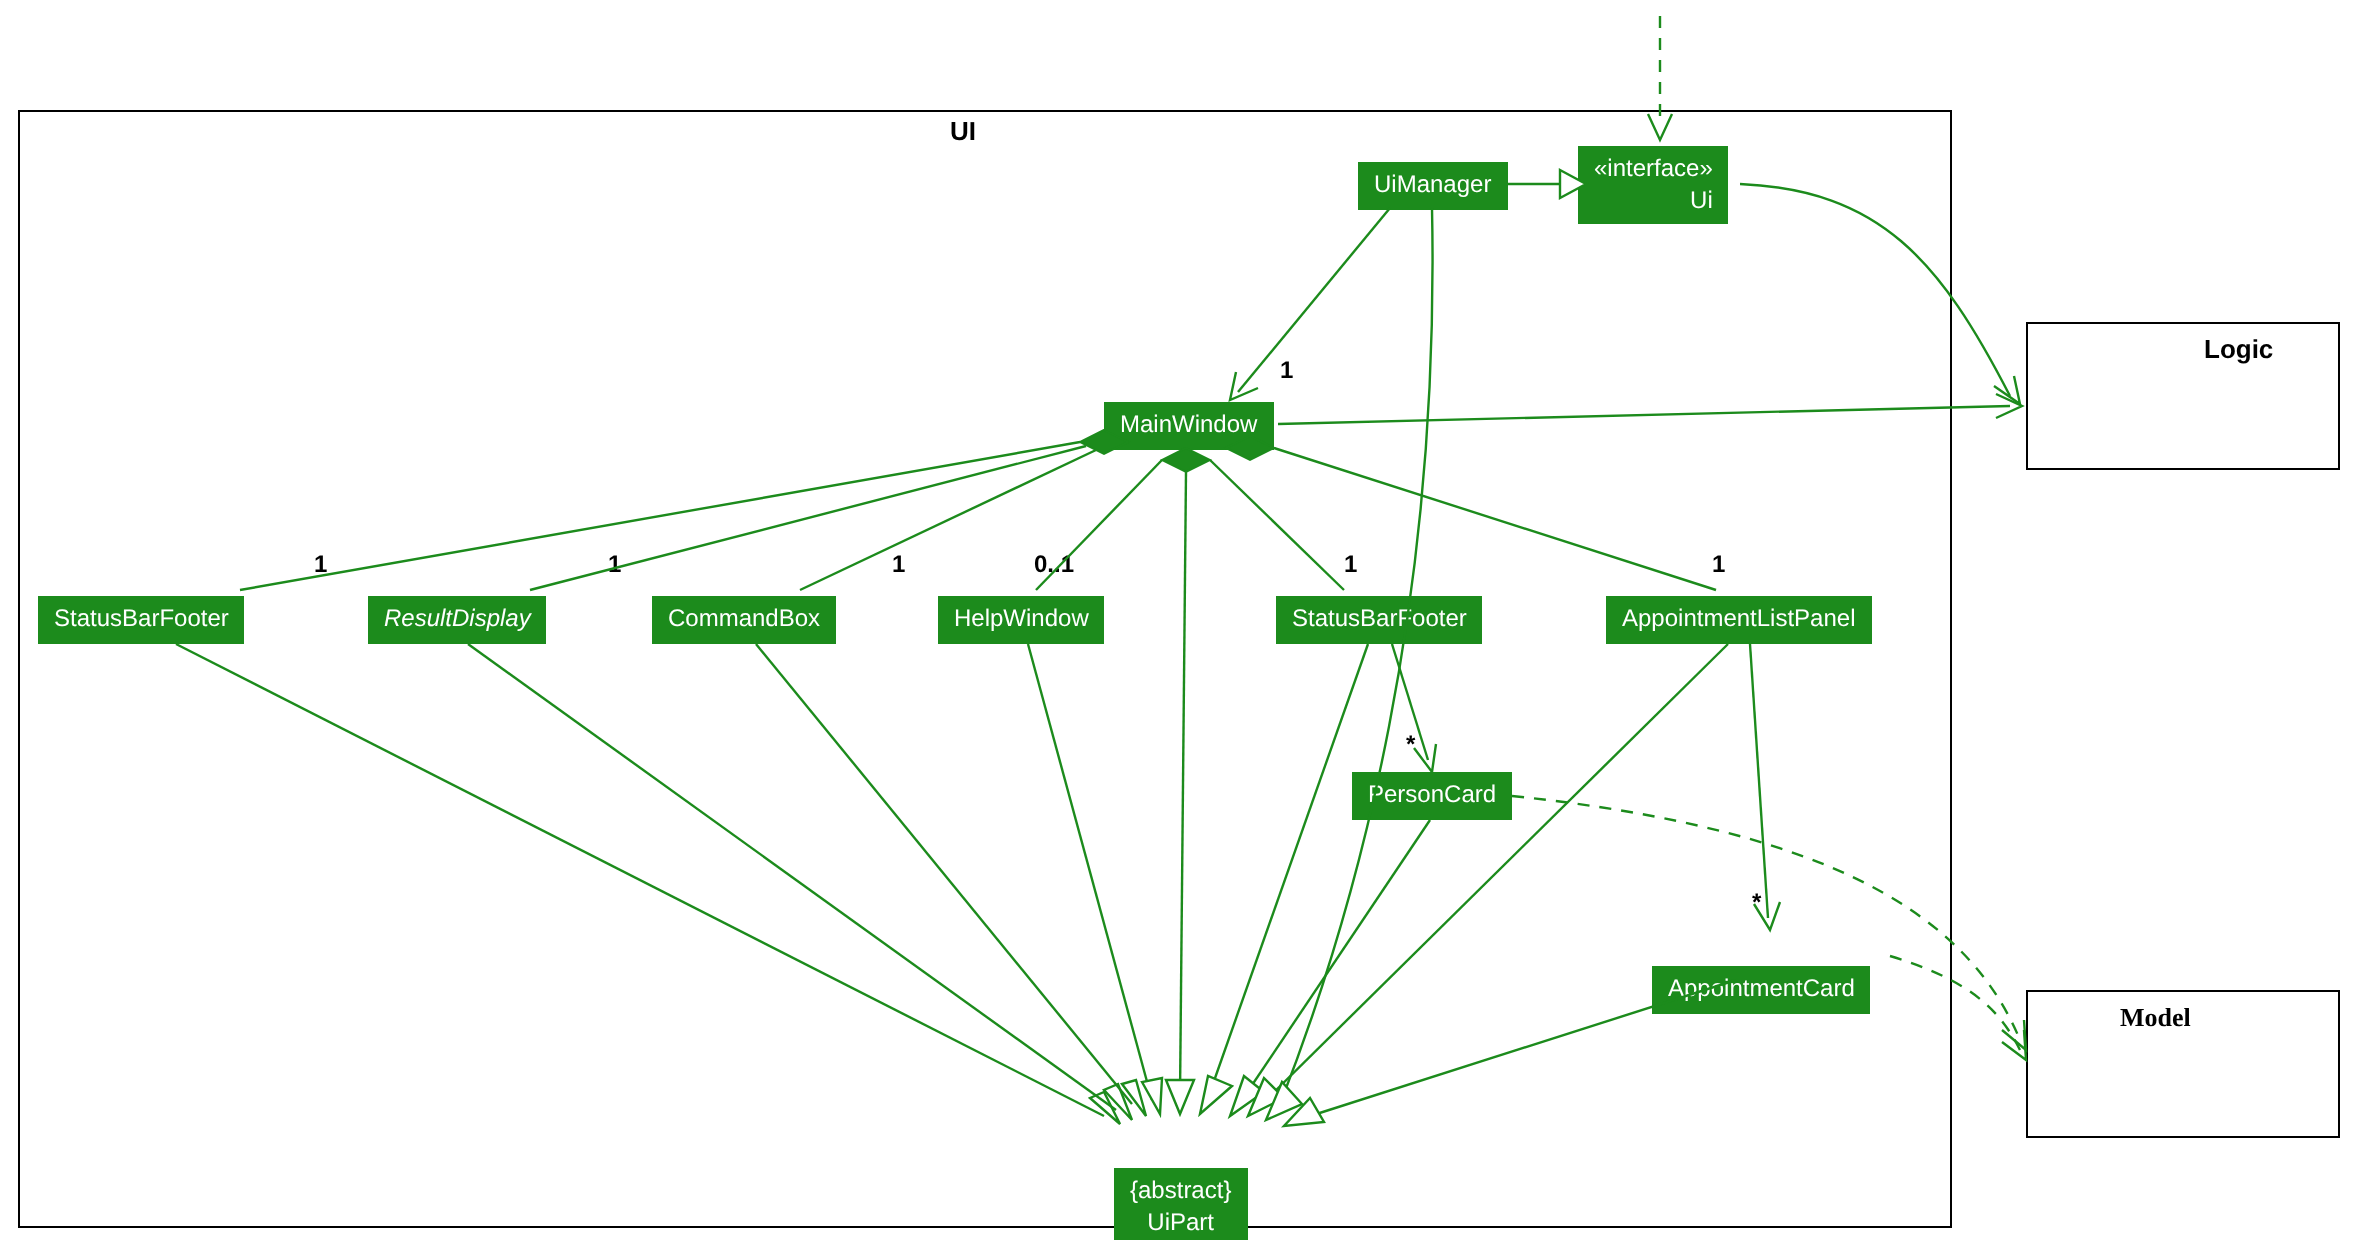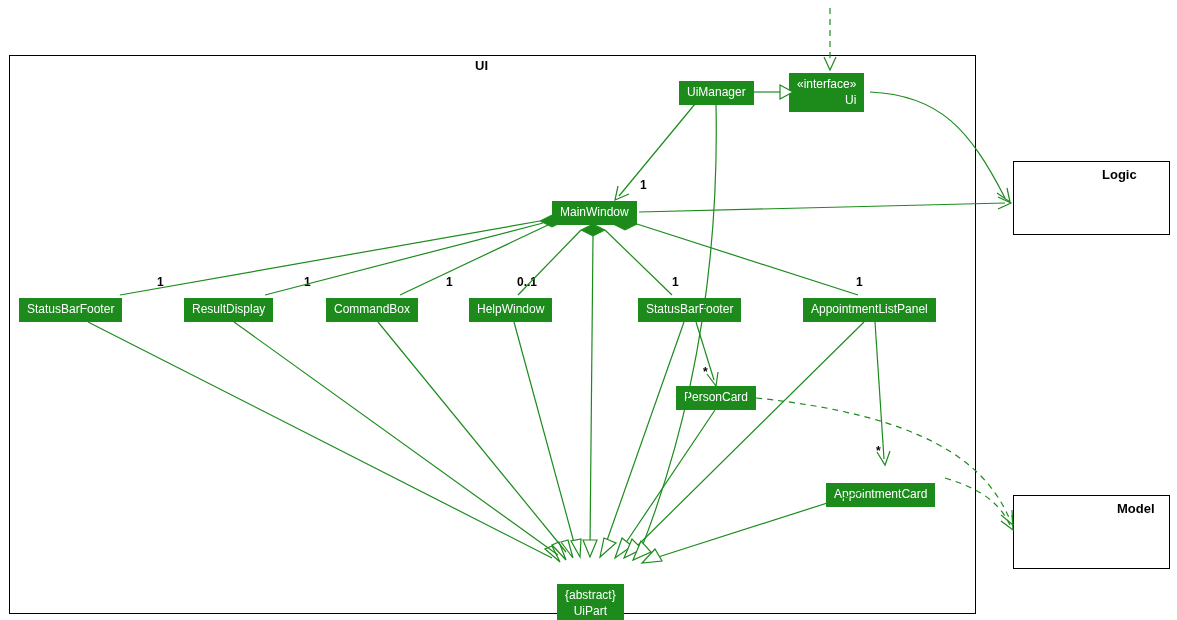--- a/index.html
+++ b/index.html
@@ -74,28 +74,28 @@
 </head>
 <body>
 
 <div class="package-box" style="left:9px; top:55px; width:965px; height:557px;"></div>
 <div class="package-label" style="left:475px; top:58px;">UI</div>
 
 <div class="package-box" style="left:1013px; top:161px; width:155px; height:72px;"></div>
 <div class="package-label" style="left:1062px; top:167px;margin-left:40px;">Logic</div>
 
 <div class="package-box" style="left:1013px; top:495px; width:155px; height:72px;"></div>
-<div class="package-label" style="left:1117px; top:501px;">Model</div>
+<div class="package-label" style="left:1060px; top:501px;font-family:Liberation Serif, serif;">Model</div>
 
 <div class="class-box" style="left:679px; top:81px;">UiManager</div>
 <div class="class-box" style="left:789px; top:73px;text-align:right;">«interface»
 Ui</div>
 <div class="class-box" style="left:552px; top:201px;text-align:center;">MainWindow</div>
 <div class="class-box" style="left:19px; top:298px;">StatusBarFooter</div>
-<div class="class-box" style="left:184px; top:298px;">ResultDisplay</div>
+<div class="class-box" style="left:184px; top:298px;font-style:italic;">ResultDisplay</div>
 <div class="class-box" style="left:326px; top:298px;">CommandBox</div>
 <div class="class-box" style="left:469px; top:298px;">HelpWindow</div>
 <div class="class-box" style="left:638px; top:298px;">StatusBarFooter</div>
 <div class="class-box" style="left:803px; top:298px;">AppointmentListPanel</div>
 <div class="class-box" style="left:676px; top:386px;">PersonCard</div>
 <div class="class-box" style="left:826px; top:483px;">AppointmentCard</div>
 <div class="class-box" style="left:557px; top:569px;margin-top:15px;">{abstract}
 UiPart</div>
 
 <div class="mult" style="left:640px; top:178px;">1</div>

